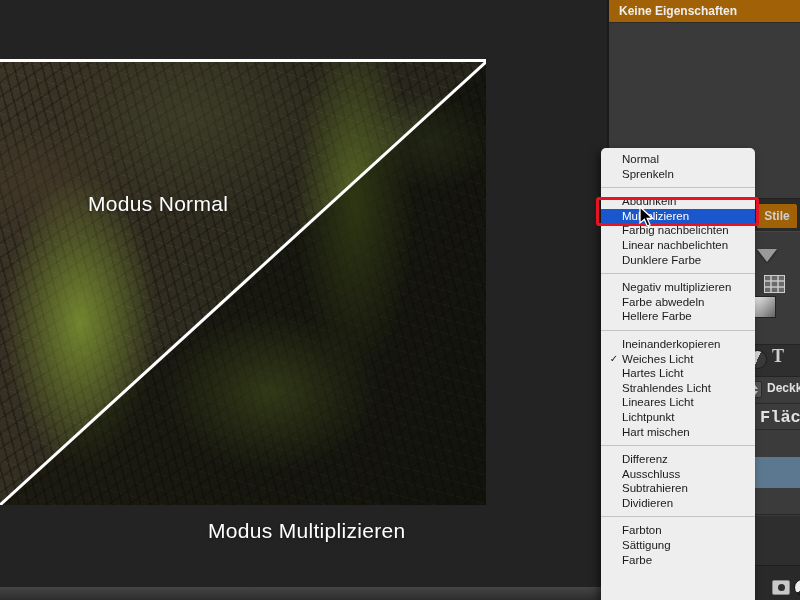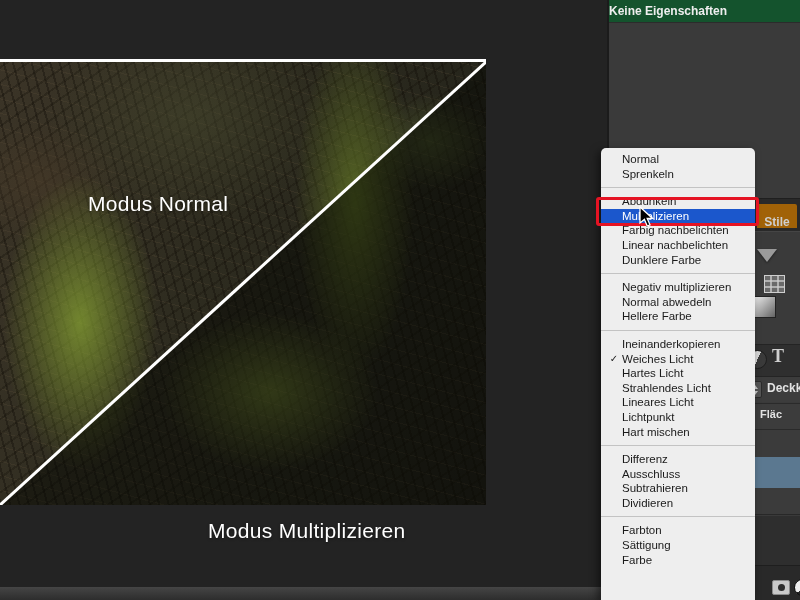--- a/index.html
+++ b/index.html
@@ -31,26 +31,26 @@
   .label-multiply{left:208px;top:441px;}
 
   
   .status-strip{position:absolute;left:0;top:587px;width:607px;height:13px;
       background:linear-gradient(#454545,#2d2d2d);}
 
   
   .right-panel{position:absolute;left:607px;top:0;width:193px;height:600px;
       background:#3a3a3a;border-left:2px solid #1b1b1b;}
   .props-header{position:absolute;left:609px;top:0;width:191px;height:23px;
-      color:#eee;font-size:12px;font-weight:bold;line-height:23px;padding-left:0;
-      border-bottom:1px solid #2b2b2b;background:#14532d;}
+      color:#eee;font-size:12px;font-weight:bold;line-height:23px;padding-left:10px;
+      border-bottom:1px solid #2b2b2b;background:#a16207;}
   .tabbar{position:absolute;left:609px;top:198px;width:191px;height:34px;
       background:#292929;border-top:1px solid #1f1f1f;border-bottom:1px solid #454545;}
   .tab-stile{position:absolute;left:757px;top:204px;width:40px;height:24px;
-      background:#a16207;border:7px solid #a16207;border-radius:2px 2px 0 0;
+      background:#a16207;border:1px solid #a16207;border-radius:2px 2px 0 0;
       color:#cfcfcf;font-size:12px;font-weight:bold;text-align:center;line-height:22px;}
   .flyout-triangle{position:absolute;left:757px;top:249px;width:0;height:0;
       border-left:10px solid transparent;border-right:10px solid transparent;
       border-top:13px solid #9a9a9a;filter:drop-shadow(0 1px 1px #1d1d1d);}
   .grid-icon{position:absolute;left:764px;top:275px;}
   .gradient-swatch{position:absolute;left:748px;top:296px;width:28px;height:22px;
       background:linear-gradient(135deg,#ffffff,#636363);border:1px solid #222;}
   .adjust-band{position:absolute;left:609px;top:344px;width:191px;height:33px;
       background:#2f2f2f;border-top:1px solid #242424;border-bottom:1px solid #242424;}
   .contrast-icon{position:absolute;left:748px;top:350px;width:19px;height:19px;
@@ -62,21 +62,21 @@
   .stepper{position:absolute;left:748px;top:381px;width:14px;height:17px;background:#555;
       border:1px solid #2b2b2b;border-radius:2px;display:flex;flex-direction:column;
       align-items:center;justify-content:center;gap:2px;}
   .tri-up{width:0;height:0;border-left:3px solid transparent;border-right:3px solid transparent;
       border-bottom:4px solid #ccc;}
   .tri-down{width:0;height:0;border-left:3px solid transparent;border-right:3px solid transparent;
       border-top:4px solid #ccc;}
   .opacity-label{position:absolute;left:767px;top:381px;color:#e2e2e2;font-size:12px;font-weight:bold;}
   .fill-row{position:absolute;left:609px;top:403px;width:191px;height:26px;background:#3c3c3c;
       border-top:1px solid #2a2a2a;}
-  .fill-label{position:absolute;left:760px;top:408px;color:#e2e2e2;font-size:11px;font-weight:bold;}
+  .fill-label{position:absolute;left:760px;top:408px;color:#e2e2e2;font-size:17px;font-weight:bold;font-family:Liberation Mono, monospace;}
   .layer-row-1{position:absolute;left:609px;top:429px;width:191px;height:28px;background:#3b3b3b;
       border-top:1px solid #2a2a2a;}
   .layer-row-selected{position:absolute;left:609px;top:457px;width:191px;height:31px;background:#5b7890;}
   .layer-row-2{position:absolute;left:609px;top:488px;width:191px;height:27px;background:#3b3b3b;
       border-bottom:1px solid #282828;}
   .layers-empty{position:absolute;left:609px;top:516px;width:191px;height:49px;background:#2e2e2e;}
   .layers-bottom-bar{position:absolute;left:609px;top:565px;width:191px;height:35px;
       background:#292929;border-top:1px solid #1e1e1e;}
   .mask-icon{position:absolute;left:772px;top:580px;width:18px;height:15px;background:#c9c9c9;
       border-radius:2px;border:1px solid #8a8a8a;display:flex;align-items:center;justify-content:center;}
@@ -189,21 +189,21 @@
         <span class="chk"></span>
         <span>Dunklere Farbe</span>
       </div>
       <div class="menu-sep"></div>
       <div class="menu-item">
         <span class="chk"></span>
         <span>Negativ multiplizieren</span>
       </div>
       <div class="menu-item">
         <span class="chk"></span>
-        <span>Normal abwedeln</span>
+        <span>Farbe abwedeln</span>
       </div>
       <div class="menu-item">
         <span class="chk"></span>
         <span>Hellere Farbe</span>
       </div>
       <div class="menu-sep"></div>
       <div class="menu-item">
         <span class="chk"></span>
         <span>Ineinanderkopieren</span>
       </div>

